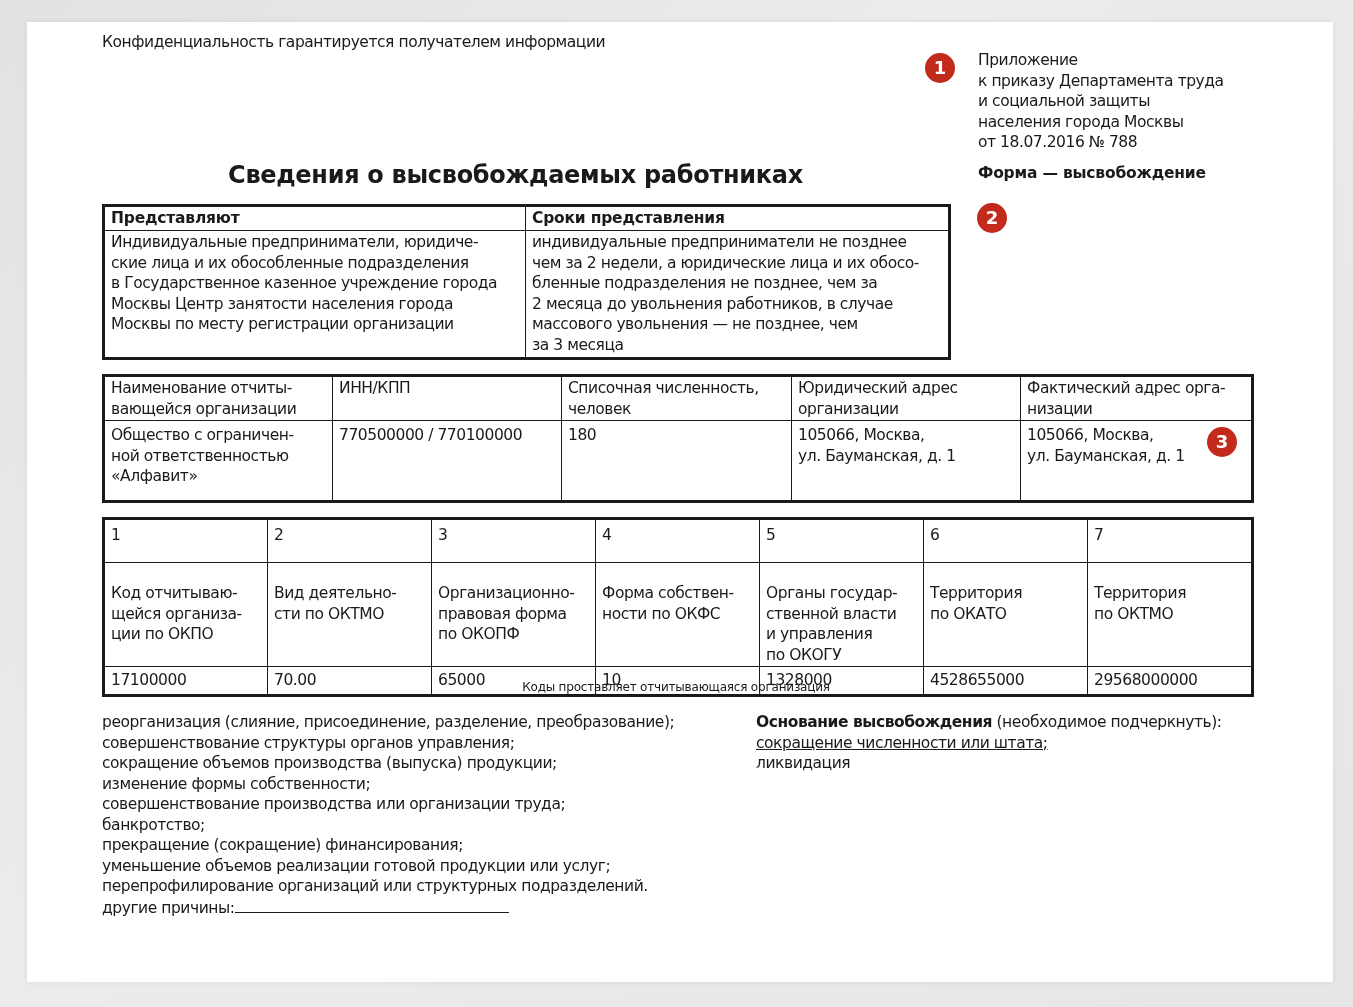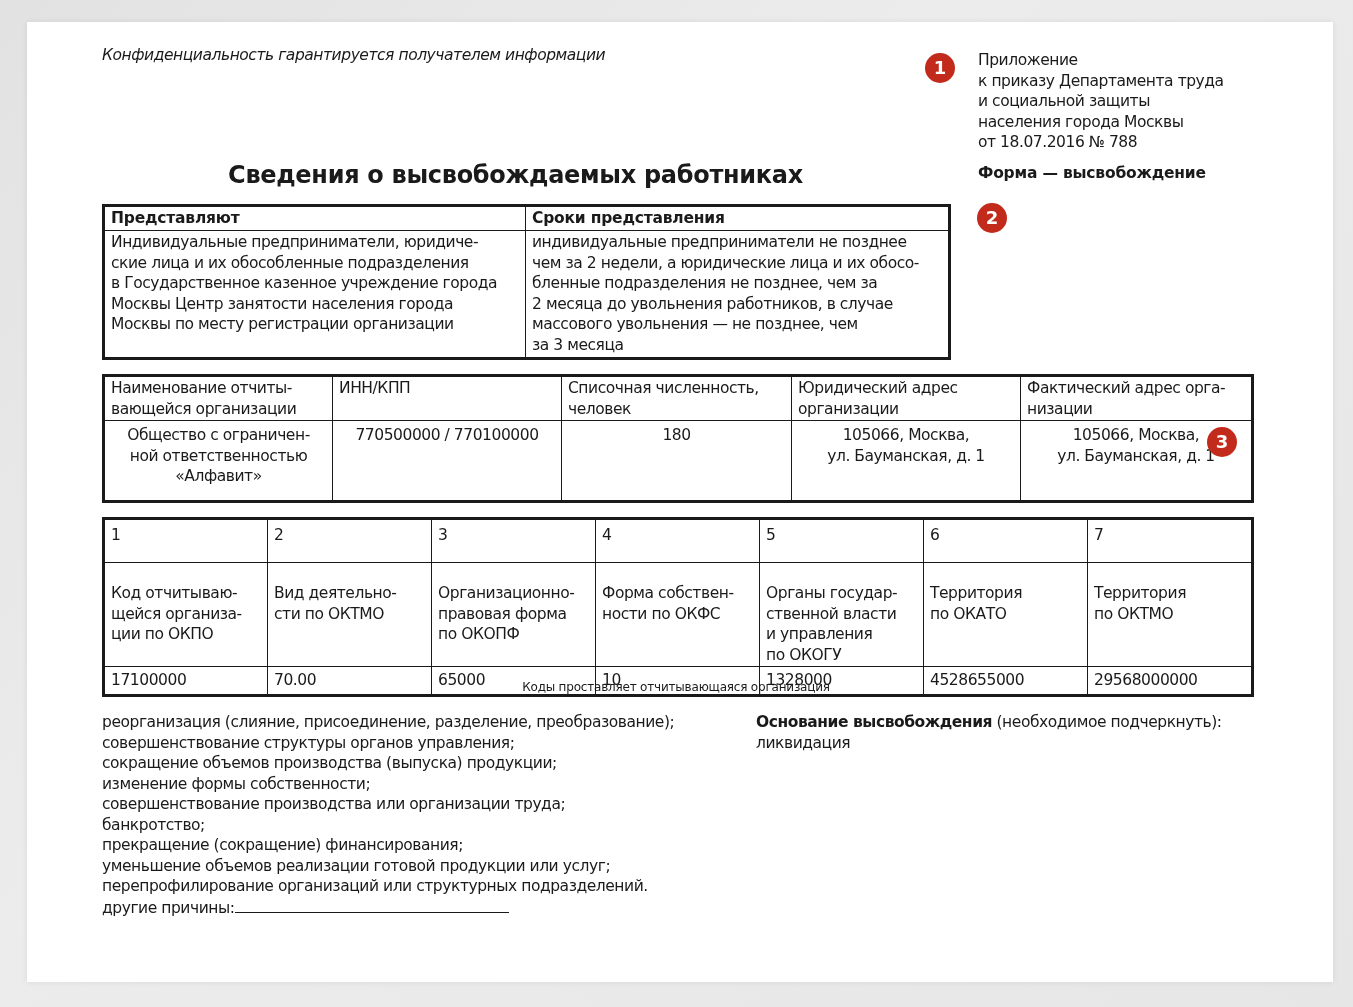--- a/index.html
+++ b/index.html
@@ -11,21 +11,21 @@
     position: relative;
   }
   .page {
     position: absolute; left: 27px; top: 22px; width: 1306px; height: 960px;
     background: #ffffff;
     box-shadow: 0 0 6px rgba(0,0,0,0.08);
   }
   .abs { position: absolute; }
   .t { font-size: 15.5px; line-height: 20.5px; letter-spacing: -0.45px; white-space: nowrap; }
   .b { font-weight: bold; }
-  .confidential { left: 75px; top: 23px; font-style: italic; }
+  .confidential { left: 75px; top: 10px; }
   .appendix { left: 951px; top: 28px; }
   .form-name { left: 951px; top: 141px; font-weight: bold; letter-spacing: -0.2px; }
   .title {
     left: 0; width: 1306px; top: 139px; text-align: center;
     font-size: 24px; font-weight: bold; letter-spacing: -0.3px; padding-left: 145px; box-sizing: border-box;
     text-indent: -145px;
   }
   .title span { display: inline-block; transform: translateX(-92px); }
   .badge {
     width: 30px; height: 30px; border-radius: 50%;
@@ -37,21 +37,21 @@
   .badge3 { left: 1180px; top: 405px; }
 
   table.frm { position: absolute; border-collapse: collapse; border: 3px solid #1a1a1a; table-layout: fixed; }
   table.frm td { border: 1.5px solid #1a1a1a; vertical-align: top; padding: 1px 6px 0 6px;
                  font-size: 15.5px; line-height: 20.5px; letter-spacing: -0.45px; overflow: hidden; }
   .tbl1 { left: 75px; top: 182px; width: 846px; }
   .tbl1 .hdr td { height: 22px; font-weight: bold; letter-spacing: -0.2px; }
   .tbl1 .body td { height: 125px; }
   .tbl2 { left: 75px; top: 352px; width: 1149px; }
   .tbl2 .hdr td { height: 42px; }
-  .tbl2 .body td { height: 75px; padding-top: 4px; text-align: center; }
+  .tbl2 .body td { height: 75px; padding-top: 4px; }
   .tbl3 { left: 75px; top: 495px; width: 1149px; }
   .tbl3 .nums td { height: 37px; padding-top: 5px; }
   .tbl3 .hdr td { height: 83px; padding-top: 20px; }
   .tbl3 .vals td { height: 24px; padding-top: 3px; }
   .codes-note { left: 0; width: 1306px; top: 658px; text-align: center; font-size: 12px; letter-spacing: -0.2px; }
   .codes-note span { display: inline-block; transform: translateX(-4px); }
   .reasons { left: 75px; top: 690px; }
   .grounds { left: 729px; top: 690px; }
   .line { display: block; }
   .u { text-decoration: underline; }
@@ -237,16 +237,17 @@
     <span class="line">совершенствование производства или организации труда;</span>
     <span class="line">банкротство;</span>
     <span class="line">прекращение (сокращение) финансирования;</span>
     <span class="line">уменьшение объемов реализации готовой продукции или услуг;</span>
     <span class="line">перепрофилирование организаций или структурных подразделений.</span>
     <span class="line"><span>другие причины:</span><span class="blank"></span></span>
   </div>
 
   <div class="abs t grounds">
     <span class="line"><span class="b">Основание высвобождения</span><span> (необходимое подчеркнуть):</span></span>
+    <span class="line u">сокращение численности или штата;</span>
     <span class="line">ликвидация</span>
   </div>
 
 </div>
 
 </body></html>

